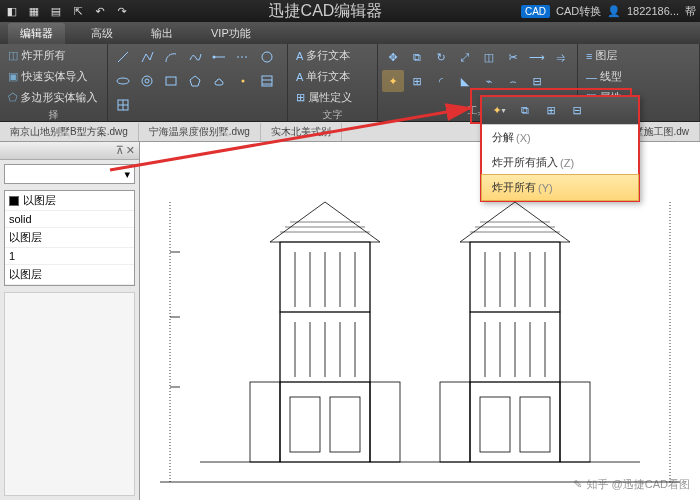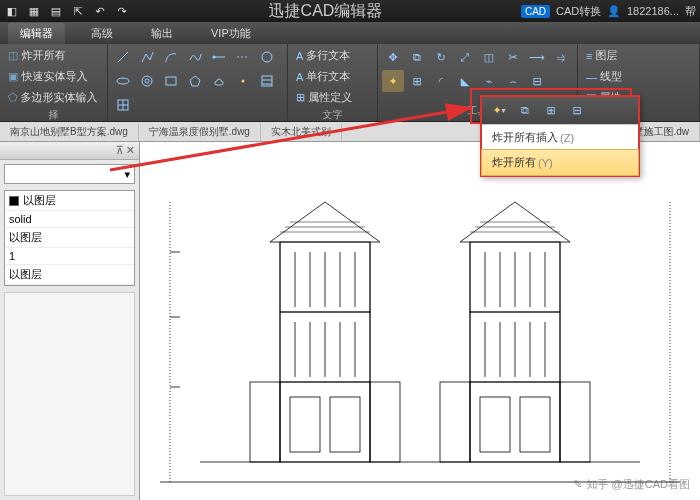--- a/index.html
+++ b/index.html
@@ -394,20 +394,24 @@
         <span style="color:#9cf">⧉</span>
       </div>
     <div class="dd-btn">
         <span style="color:#9cf">⊞</span>
       </div>
     <div class="dd-btn">
         <span style="color:#9cf">⊟</span>
       </div>
   </div>
   <div class="dropdown-item">
+      <span>分解</span>
+      <span class="sc">(X)</span>
+    </div>
+  <div class="dropdown-item">
       <span>炸开所有插入</span>
       <span class="sc">(Z)</span>
     </div>
   <div class="dropdown-item hl">
       <span>炸开所有</span>
       <span class="sc">(Y)</span>
     </div>
 </div>
 
 </body></html>

